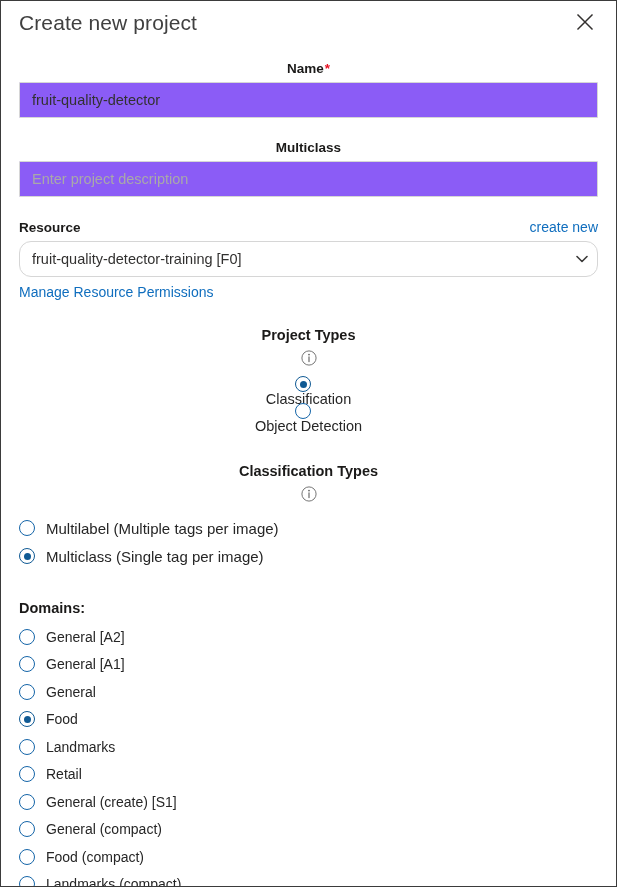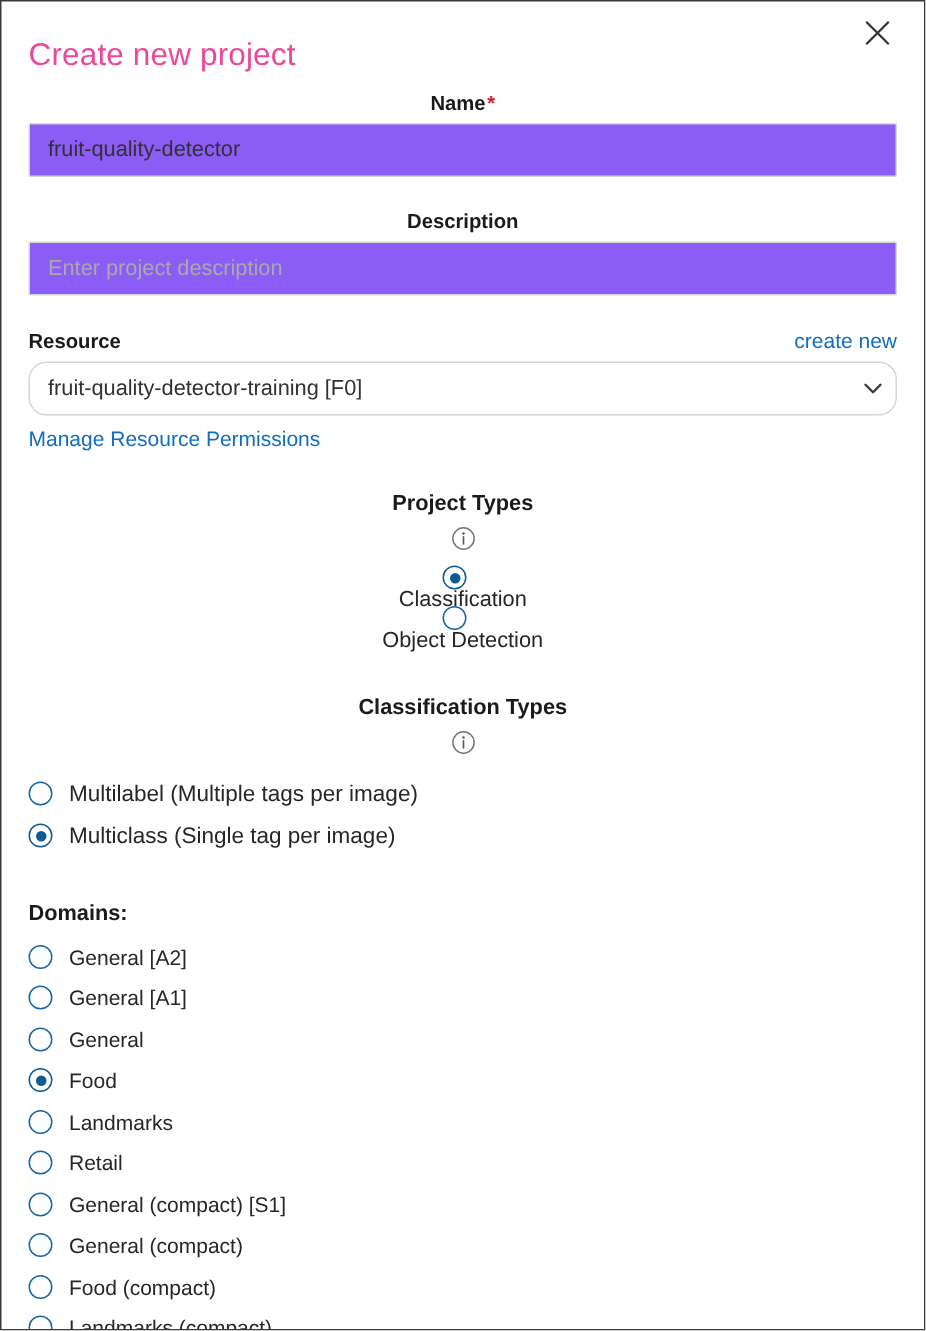--- a/index.html
+++ b/index.html
@@ -25,24 +25,24 @@
   }
 
   
   .header {
     position: relative;
     height: 52px;
   }
   .title {
     position: absolute;
     left: 0;
-    top: 24px;
+    top: 10px;
     font-size: 21px;
     font-weight: 400;
-    color: #ec4899;
+    color: #404040;
     letter-spacing: 0.1px;
   }
   .close-btn {
     position: absolute;
     right: -4px;
     top: 4px;
     width: 34px;
     height: 34px;
     display: flex;
     align-items: center;
@@ -228,21 +228,21 @@
         </svg>
       </button>
     </div>
 
     <div class="block-name">
       <label class="field-label"><span>Name</span><span class="req">*</span></label>
       <input class="text-input" type="text" value="fruit-quality-detector" style="">
     </div>
 
     <div class="block-desc">
-      <label class="field-label">Description</label>
+      <label class="field-label">Multiclass</label>
       <input class="text-input" type="text" placeholder="Enter project description" style="">
     </div>
 
     <div class="block-res">
       <div class="res-head">
         <label class="field-label" style="margin-bottom:0">Resource</label>
         <a class="link">create new</a>
       </div>
       <div class="select-wrap">
         <div class="select-box">
@@ -320,21 +320,21 @@
         <div class="radio-row">
           <span class="radio-mark"></span>
           <span class="radio-label">Landmarks</span>
         </div>
         <div class="radio-row">
           <span class="radio-mark"></span>
           <span class="radio-label">Retail</span>
         </div>
         <div class="radio-row">
           <span class="radio-mark"></span>
-          <span class="radio-label">General (compact) [S1]</span>
+          <span class="radio-label">General (create) [S1]</span>
         </div>
         <div class="radio-row">
           <span class="radio-mark"></span>
           <span class="radio-label">General (compact)</span>
         </div>
         <div class="radio-row">
           <span class="radio-mark"></span>
           <span class="radio-label">Food (compact)</span>
         </div>
         <div class="radio-row">

